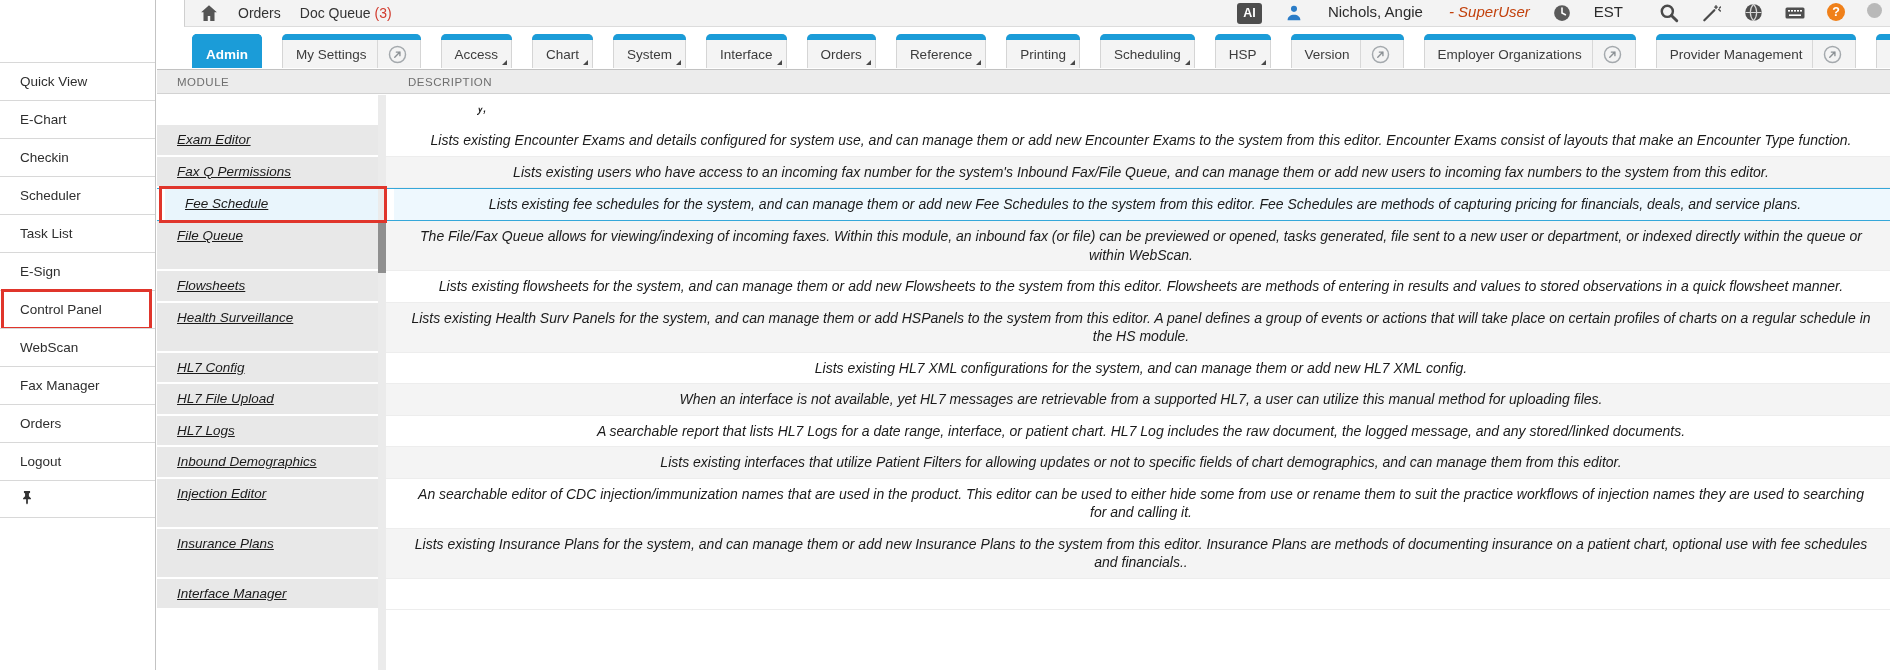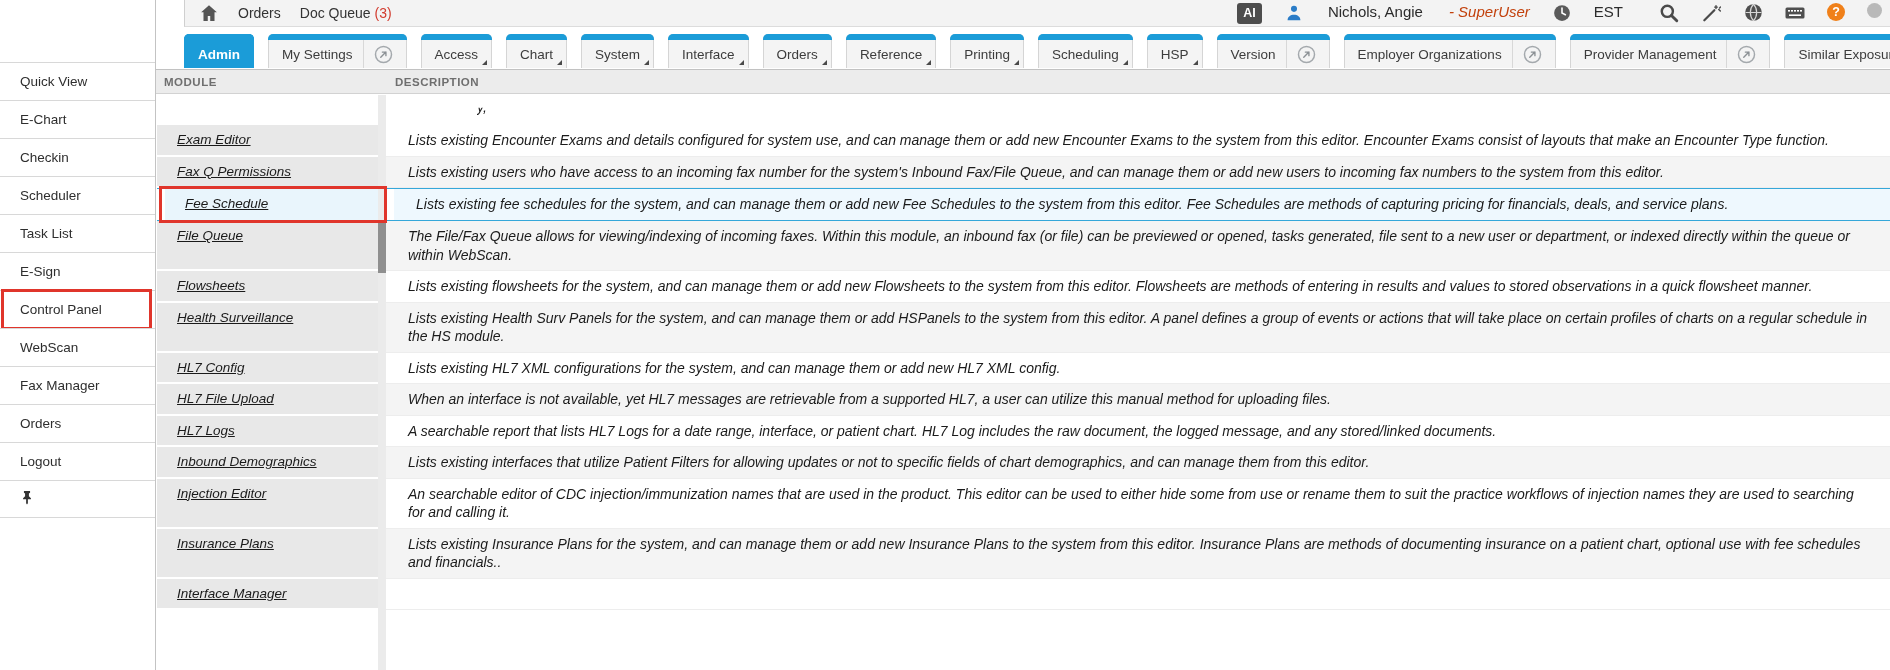--- a/index.html
+++ b/index.html
@@ -29,57 +29,57 @@
     font-weight:bold; font-size:12.5px; display:flex; align-items:center; justify-content:center; }
   .uname { font-size:15px; color:#2b2b2b; margin-left:2px; }
   .urole { font-size:15px; color:#c2410c; font-style:italic; margin-left:4px; }
   .tz { font-size:15px; color:#2b2b2b; margin-right:6px; }
   .tb-icon { width:20px; height:20px; display:flex; align-items:center; justify-content:center; cursor:pointer; }
   .help-dot { width:18px; height:18px; border-radius:50%; background:#f08019; color:#fff;
     font-size:12.5px; font-weight:bold; display:flex; align-items:center; justify-content:center; cursor:pointer; }
   .gray-dot { width:15px; height:15px; border-radius:50%; background:#b9b9b9; }
 
   
-  #tabbar { position:absolute; left:176px; right:0; top:32px; height:36px;
-    display:flex; align-items:flex-end; gap:14px; padding-left:8px; overflow:hidden;
+  #tabbar { position:absolute; left:184px; right:0; top:32px; height:36px;
+    display:flex; align-items:flex-end; gap:20px; padding-left:8px; overflow:hidden;
     background:#fff; white-space:nowrap; }
   .tab { position:relative; flex:0 0 auto; height:34px; display:flex; align-items:center;
     padding:5px 13px 0 13px; background:#f4f4f4; border:1px solid #d5d5d5; border-bottom:none;
     border-radius:5px 5px 0 0; font-size:13.5px; color:#3c3c3c; cursor:pointer; }
   .tab::before { content:""; position:absolute; top:-1px; left:-1px; right:-1px; height:6px;
     background:#1b9cd8; border-radius:5px 5px 0 0; }
   .tab.active { background:#1b9cd8; border-color:#1b9cd8; color:#fff; font-weight:bold; }
   .tab.corner::after { content:""; position:absolute; right:4px; bottom:3px;
     border-left:5px solid transparent; border-bottom:5px solid #4a4a4a; }
   .popout-wrap { display:flex; align-items:center; margin-left:10px; padding-left:10px;
     border-left:1px solid #d8d8d8; height:100%; }
   .popout-wrap svg { display:block; }
 
   
-  #tablehead { position:absolute; left:144px; right:0; top:69px; height:25px;
+  #tablehead { position:absolute; left:157px; right:0; top:69px; height:25px;
     background:#ececec; border-top:1px solid #c2c2c2; border-bottom:1px solid #d2d2d2;
-    display:flex; align-items:center; font-size:11.5px; letter-spacing:.5px; color:#6f6f6f;font-weight:bold; }
+    display:flex; align-items:center; font-size:11.5px; letter-spacing:.5px; color:#6f6f6f; }
   #tablehead .h-mod { width:221px; padding-left:20px; }
   #tablehead .h-desc { padding-left:30px; }
 
   #tablebody { position:absolute; left:157px; right:0; top:95px; bottom:0; overflow:hidden; background:#fff;font-style:italic; }
   #modscroll { position:absolute; left:221px; top:0; bottom:0; width:8px; background:#ebebeb; z-index:2; }
   #modthumb { position:absolute; left:0; width:8px; top:128px; height:50px; background:#8f8f8f; cursor:pointer; }
 
   .sliver { position:relative; height:30px; background:#fff; overflow:hidden; }
   .sliver span { position:absolute; left:320px; top:4px; font-size:14px; color:#1d1d1d;
     clip-path: inset(55% 0 0 0); }
 
   .row { position:relative; display:flex; }
   .mod { width:221px; flex:0 0 221px; background:#e8e8e8; padding:7px 8px 7px 20px;
     border-bottom:2px solid #fff; font-size:13.5px; }
   .mod a { color:#1a1a1a; text-decoration:underline; cursor:pointer; }
   .spacer { width:8px; flex:0 0 8px; }
   .desc { flex:1; padding:6px 16px 6px 22px; font-size:14px; line-height:18.5px;
-    color:#1b1b1b; background:#fff; border-bottom:1px solid #ededed; }
+    color:#1b1b1b; background:#fff; border-bottom:1px solid #ededed;text-align:center; }
   .row.alt .desc { background:#f4f4f4; }
   .row.sel { border-top:1px solid #35a7d9; border-bottom:1px solid #35a7d9;padding-left:8px; }
   .row.sel .mod { background:#e9f5fc; border-bottom:2px solid #e9f5fc; }
   .row.sel .desc { background:#eef8fe; border-bottom:none; }
   .ann-mod { position:absolute; left:2px; top:-3px; bottom:-3px; width:228px;
     border:3px solid #e0352b; z-index:5; pointer-events:none; }
 </style>
 </head>
 <body>
 

